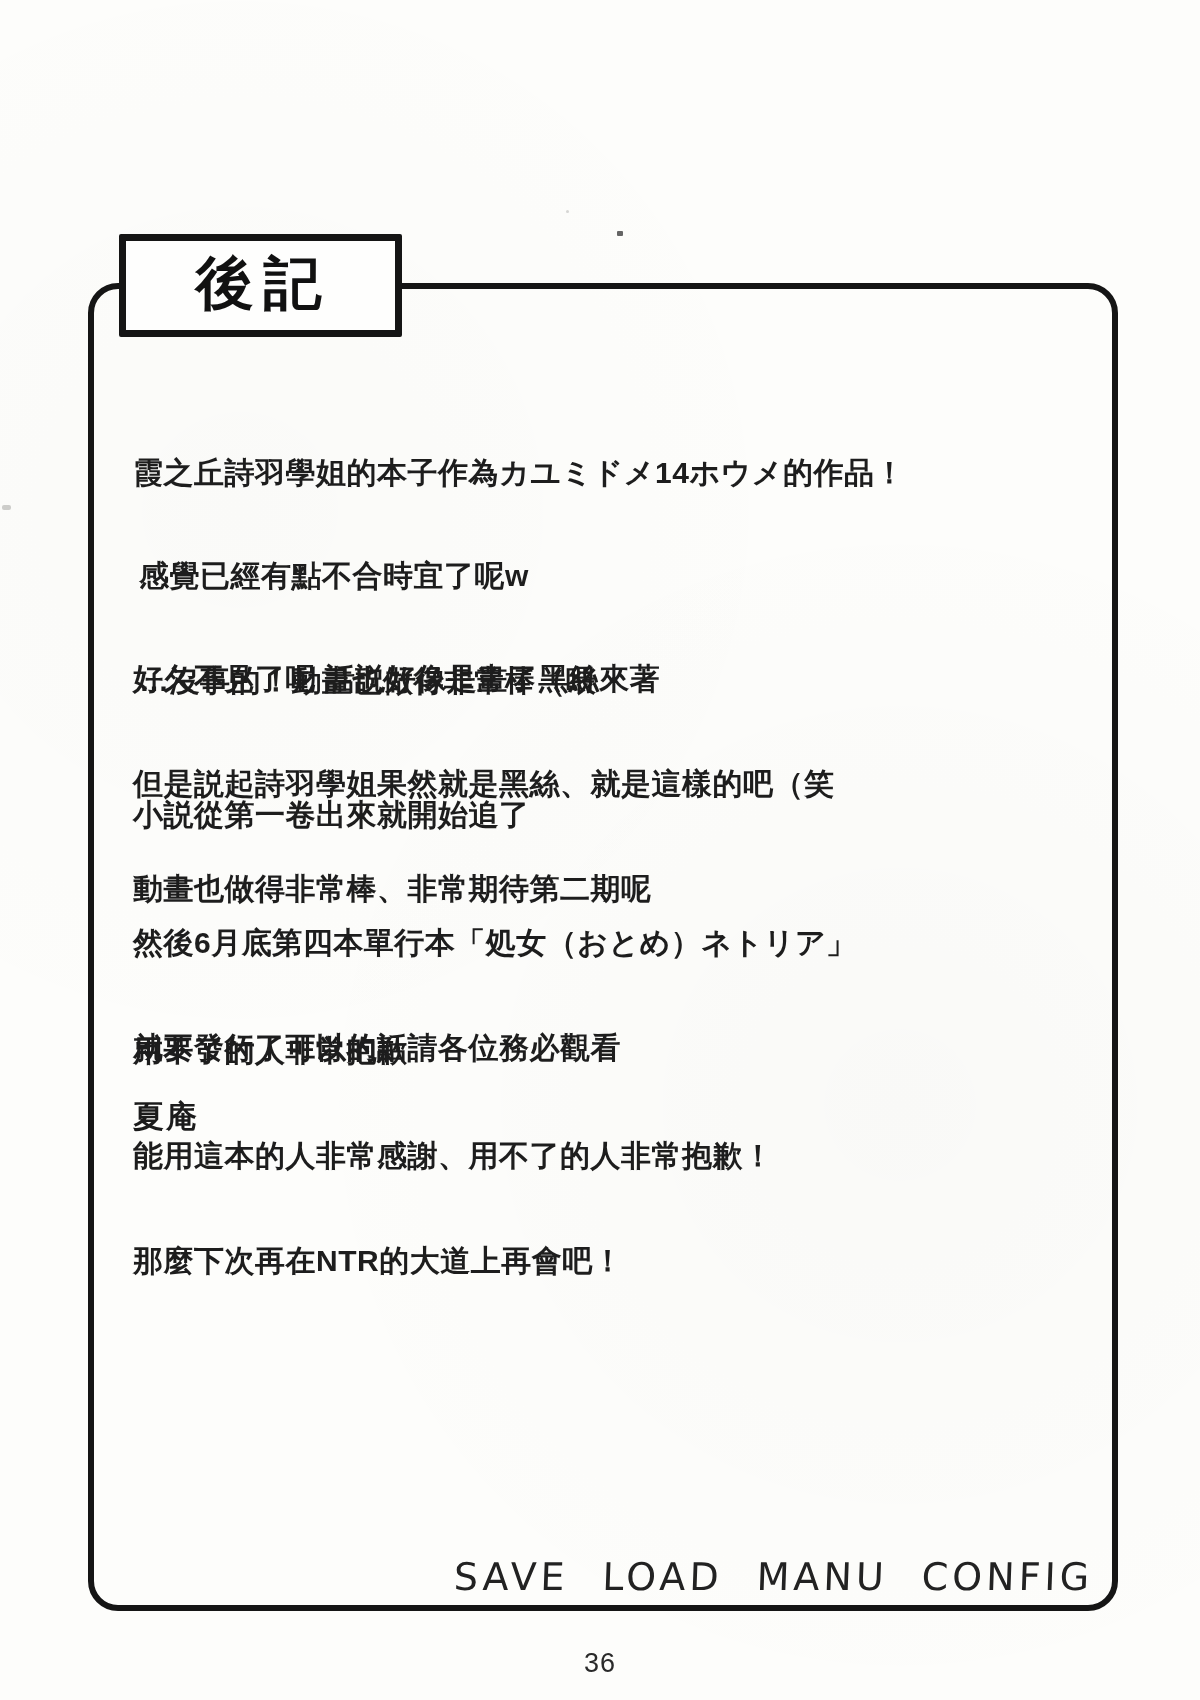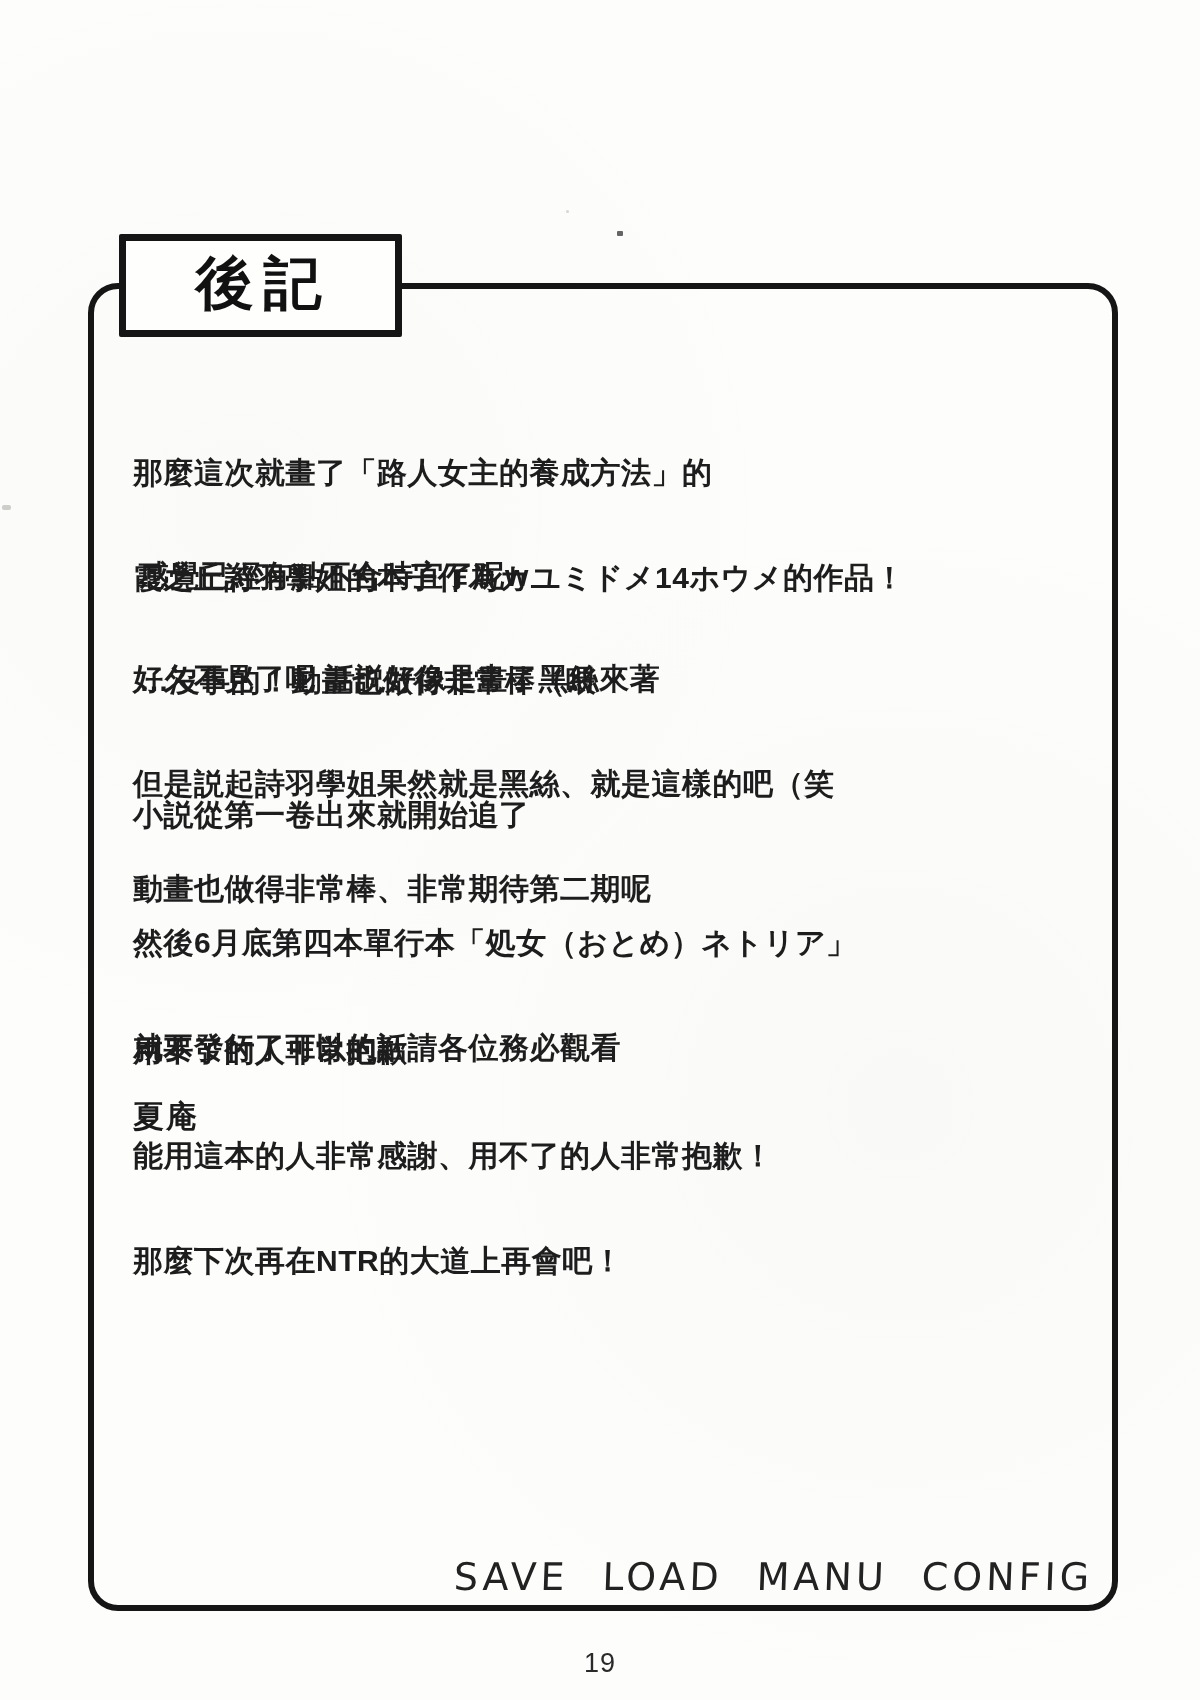--- a/index.html
+++ b/index.html
@@ -143,21 +143,20 @@
 <div class="page">
 
   <div class="frame"></div>
 
   <div class="title-box">
     <span class="title-text">後記</span>
   </div>
 
   <div class="body-text">
     <div class="para p1">
-      <div>那麼這次就畫了「路人女主的養成方法」的</div>
       <div>霞之丘詩羽學姐的本子作為カユミドメ14ホウメ的作品！</div>
     </div>
     <div class="para p2">
       <div>感覺已經有點不合時宜了呢w</div>
       <div>…沒事的！動畫也做得非常棒（喂</div>
     </div>
     <div class="para p3">
       <div>好久不見了呢 話説好像是畫了黑絲來著</div>
       <div>但是説起詩羽學姐果然就是黑絲、就是這樣的吧（笑</div>
       <div>動畫也做得非常棒、非常期待第二期呢</div>
@@ -178,19 +177,19 @@
 
   <div class="signature">夏庵</div>
 
   <div class="menu-row">
     <span class="menu-item">SAVE</span>
     <span class="menu-item">LOAD</span>
     <span class="menu-item">MANU</span>
     <span class="menu-item">CONFIG</span>
   </div>
 
-  <div class="page-number">19</div>
+  <div class="page-number">36</div>
 
   <div class="speck-1"></div>
   <div class="speck-2"></div>
   <div class="speck-3"></div>
 
 </div>
 
 </body></html>

